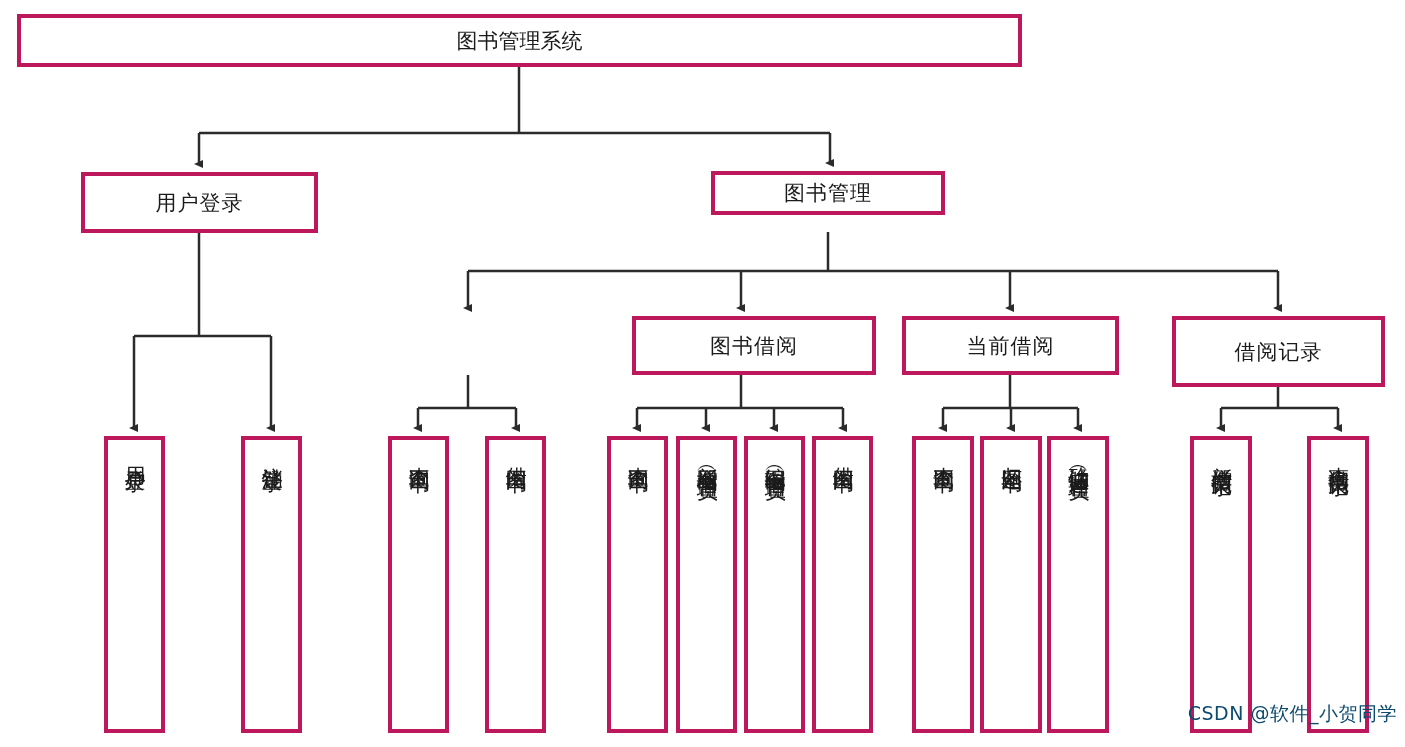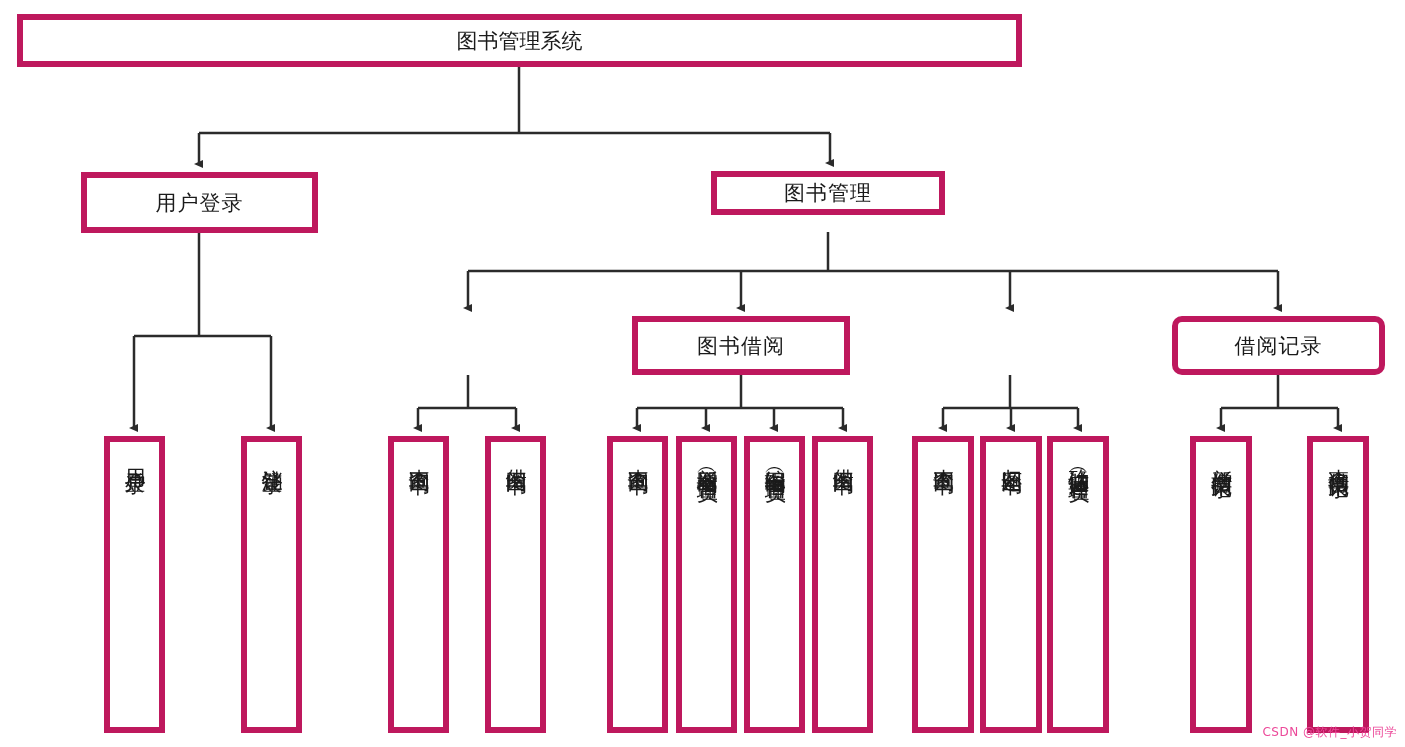--- a/index.html
+++ b/index.html
@@ -21,21 +21,21 @@
     position: absolute;
     left: 0;
     top: 0;
     width: 1405px;
     height: 747px;
     pointer-events: none;
   }
   .node {
     position: absolute;
     box-sizing: border-box;
-    border: 6px solid #be185d;
+    border: 4px solid #be185d;
     background: #ffffff;
     display: flex;
     align-items: center;
     justify-content: center;
     color: #1b1b1b;
   }
   .node.horizontal {
     font-size: 21px;
     letter-spacing: 1px;
   }
@@ -54,23 +54,23 @@
     letter-spacing: 2px;
     white-space: nowrap;
     color: #1b1b1b;
   }
   .hlabel {
     white-space: nowrap;
   }
   .watermark {
     position: absolute;
     right: 8px;
-    bottom: 6px;
-    font-size: 12px;
-    color: #ec4899;
+    bottom: 20px;
+    font-size: 19px;
+    color: #0c4a6e;
     letter-spacing: 0.5px;
     white-space: nowrap;
   }
 </style>
 </head>
 <body>
 
 <div id="canvas">
 
   <svg class="connectors" viewBox="0 0 1405 747" xmlns="http://www.w3.org/2000/svg">
@@ -127,24 +127,27 @@
     <span class="hlabel">图书管理系统</span>
   </div>
 
   <div class="node horizontal" style="left:81px; top:172px; width:237px; height:61px;">
     <span class="hlabel">用户登录</span>
   </div>
   <div class="node horizontal" style="left:711px; top:171px; width:234px; height:44px;">
     <span class="hlabel">图书管理</span>
   </div>
 
-  <div class="node horizontal" style="left:632px; top:316px; width:218px; height:59px;">
+  <div class="node horizontal" style="left:632px; top:316px; width:244px; height:59px;">
     <span class="hlabel">图书借阅</span>
   </div>
-  <div class="node horizontal" style="left:1172px; top:316px; width:213px; height:59px;border-radius:10px;">
+  <div class="node horizontal" style="left:902px; top:316px; width:217px; height:59px;">
+    <span class="hlabel">当前借阅</span>
+  </div>
+  <div class="node horizontal" style="left:1172px; top:316px; width:213px; height:71px;">
     <span class="hlabel">借阅记录</span>
   </div>
 
   <div class="node leaf" style="left:104px; top:436px; width:61px; height:297px;">
     <span class="vlabel">用户登录</span>
   </div>
   <div class="node leaf" style="left:241px; top:436px; width:61px; height:297px;">
     <span class="vlabel">注销登录</span>
   </div>
   <div class="node leaf" style="left:388px; top:436px; width:61px; height:297px;">

